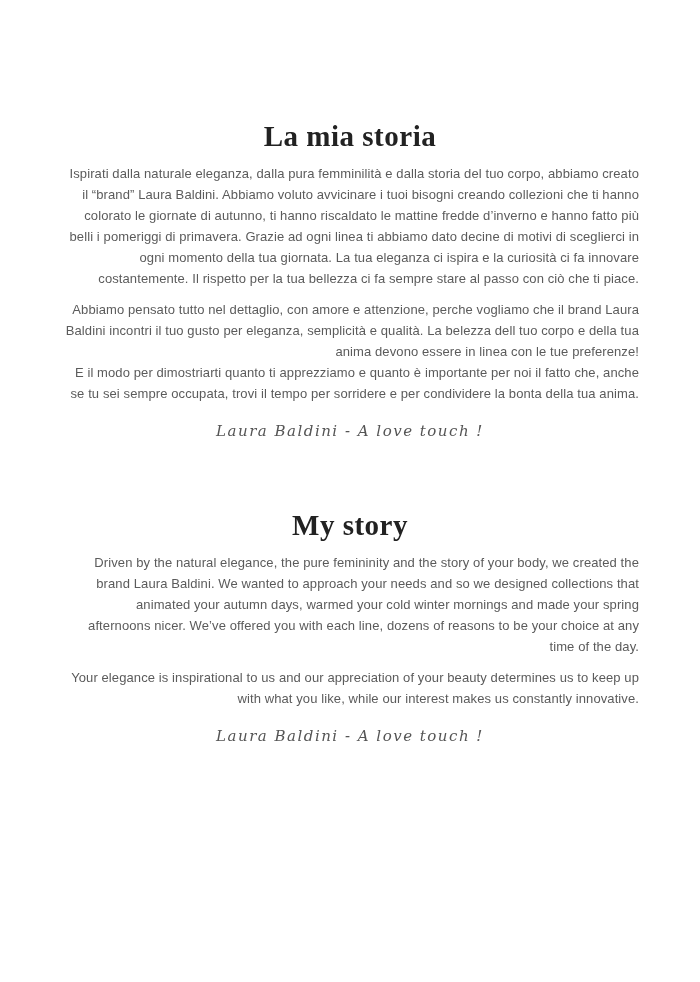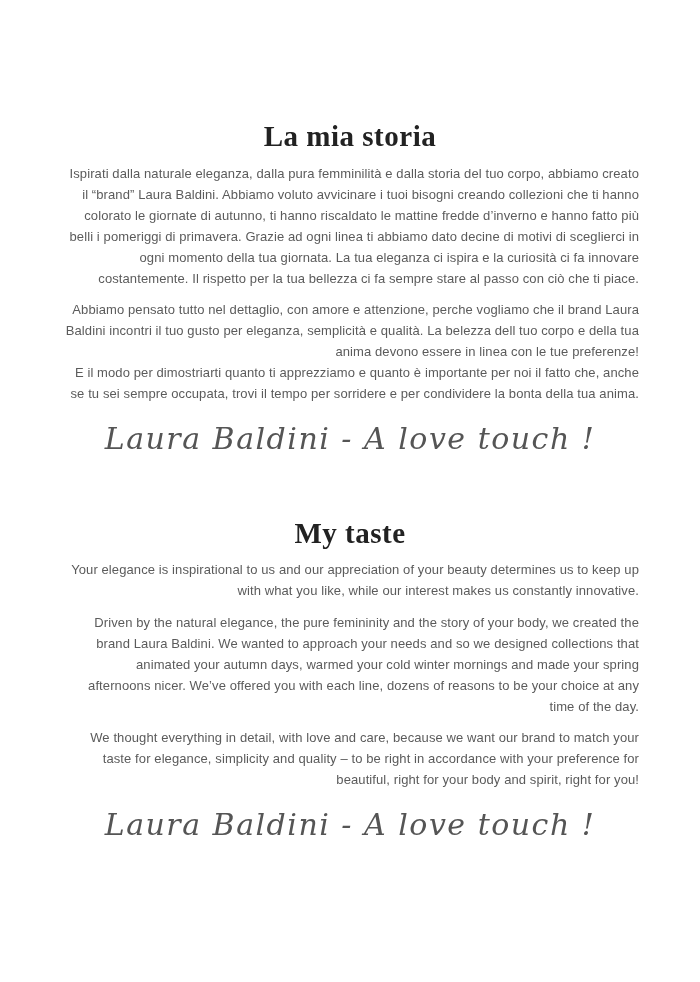--- a/index.html
+++ b/index.html
@@ -46,46 +46,45 @@
     line-height: 21px;
     letter-spacing: 0.1px;
     color: var(--body-text-color);
     white-space: pre-line;
     text-align: right;
   }
   .body-text.first {
     margin-top: 11px;
   }
   .signature {
-    margin-top: 18px;
+    margin-top: 10px;
     font-family: "DejaVu Serif", serif;
     font-style: italic;
-    font-size: 30px;
+    font-size: 15px;
     line-height: 34px;
     letter-spacing: 1.5px;
     color: var(--signature-color);
   }
 </style>
 </head>
 <body>
 
 <div class="page">
   <div class="content">
 
     <section>
       <h1 class="heading">La mia storia</h1>
       <p class="body-text first">Ispirati dalla naturale eleganza, dalla pura femminilità e dalla storia del tuo corpo, abbiamo creato il “brand” Laura Baldini. Abbiamo voluto avvicinare i tuoi bisogni creando collezioni che ti hanno colorato le giornate di autunno, ti hanno riscaldato le mattine fredde d’inverno e hanno fatto più belli i pomeriggi di primavera. Grazie ad ogni linea ti abbiamo dato decine di motivi di sceglierci in ogni momento della tua giornata. La tua eleganza ci ispira e la curiosità ci fa innovare costantemente. Il rispetto per la tua bellezza ci fa sempre stare al passo con ciò che ti piace.</p>
       <p class="body-text">Abbiamo pensato tutto nel dettaglio, con amore e attenzione, perche vogliamo che il brand Laura Baldini incontri il tuo gusto per eleganza, semplicità e qualità. La belezza dell tuo corpo e della tua anima devono essere in linea con le tue preferenze!
 E il modo per dimostriarti quanto ti apprezziamo e quanto è importante per noi il fatto che, anche se tu sei sempre occupata, trovi il tempo per sorridere e per condividere la bonta della tua anima.</p>
       <div class="signature">Laura Baldini - A love touch !</div>
     </section>
 
     <section>
-      <h1 class="heading english">My taste</h1>
-      <p class="body-text">Your elegance is inspirational to us and our appreciation of your beauty determines us to keep up with what you like, while our interest makes us constantly innovative.</p>
+      <h1 class="heading english">My story</h1>
       <p class="body-text first">Driven by the natural elegance, the pure femininity and the story of your body, we created the brand Laura Baldini. We wanted to approach your needs and so we designed collections that animated your autumn days, warmed your cold winter mornings and made your spring
 afternoons nicer. We’ve offered you with each line, dozens of reasons to be your choice at any time of the day.</p>
-      <p class="body-text">We thought everything in detail, with love and care, because we want our brand to match your taste for elegance, simplicity and quality – to be right in accordance with your preference for beautiful, right for your body and spirit, right for you!</p>
+      <p class="body-text">Your elegance is inspirational to us and our appreciation of your beauty determines us to keep up with what you like, while our interest makes us constantly innovative.</p>
       <div class="signature">Laura Baldini - A love touch !</div>
     </section>
 
   </div>
 </div>
 
 </body></html>

